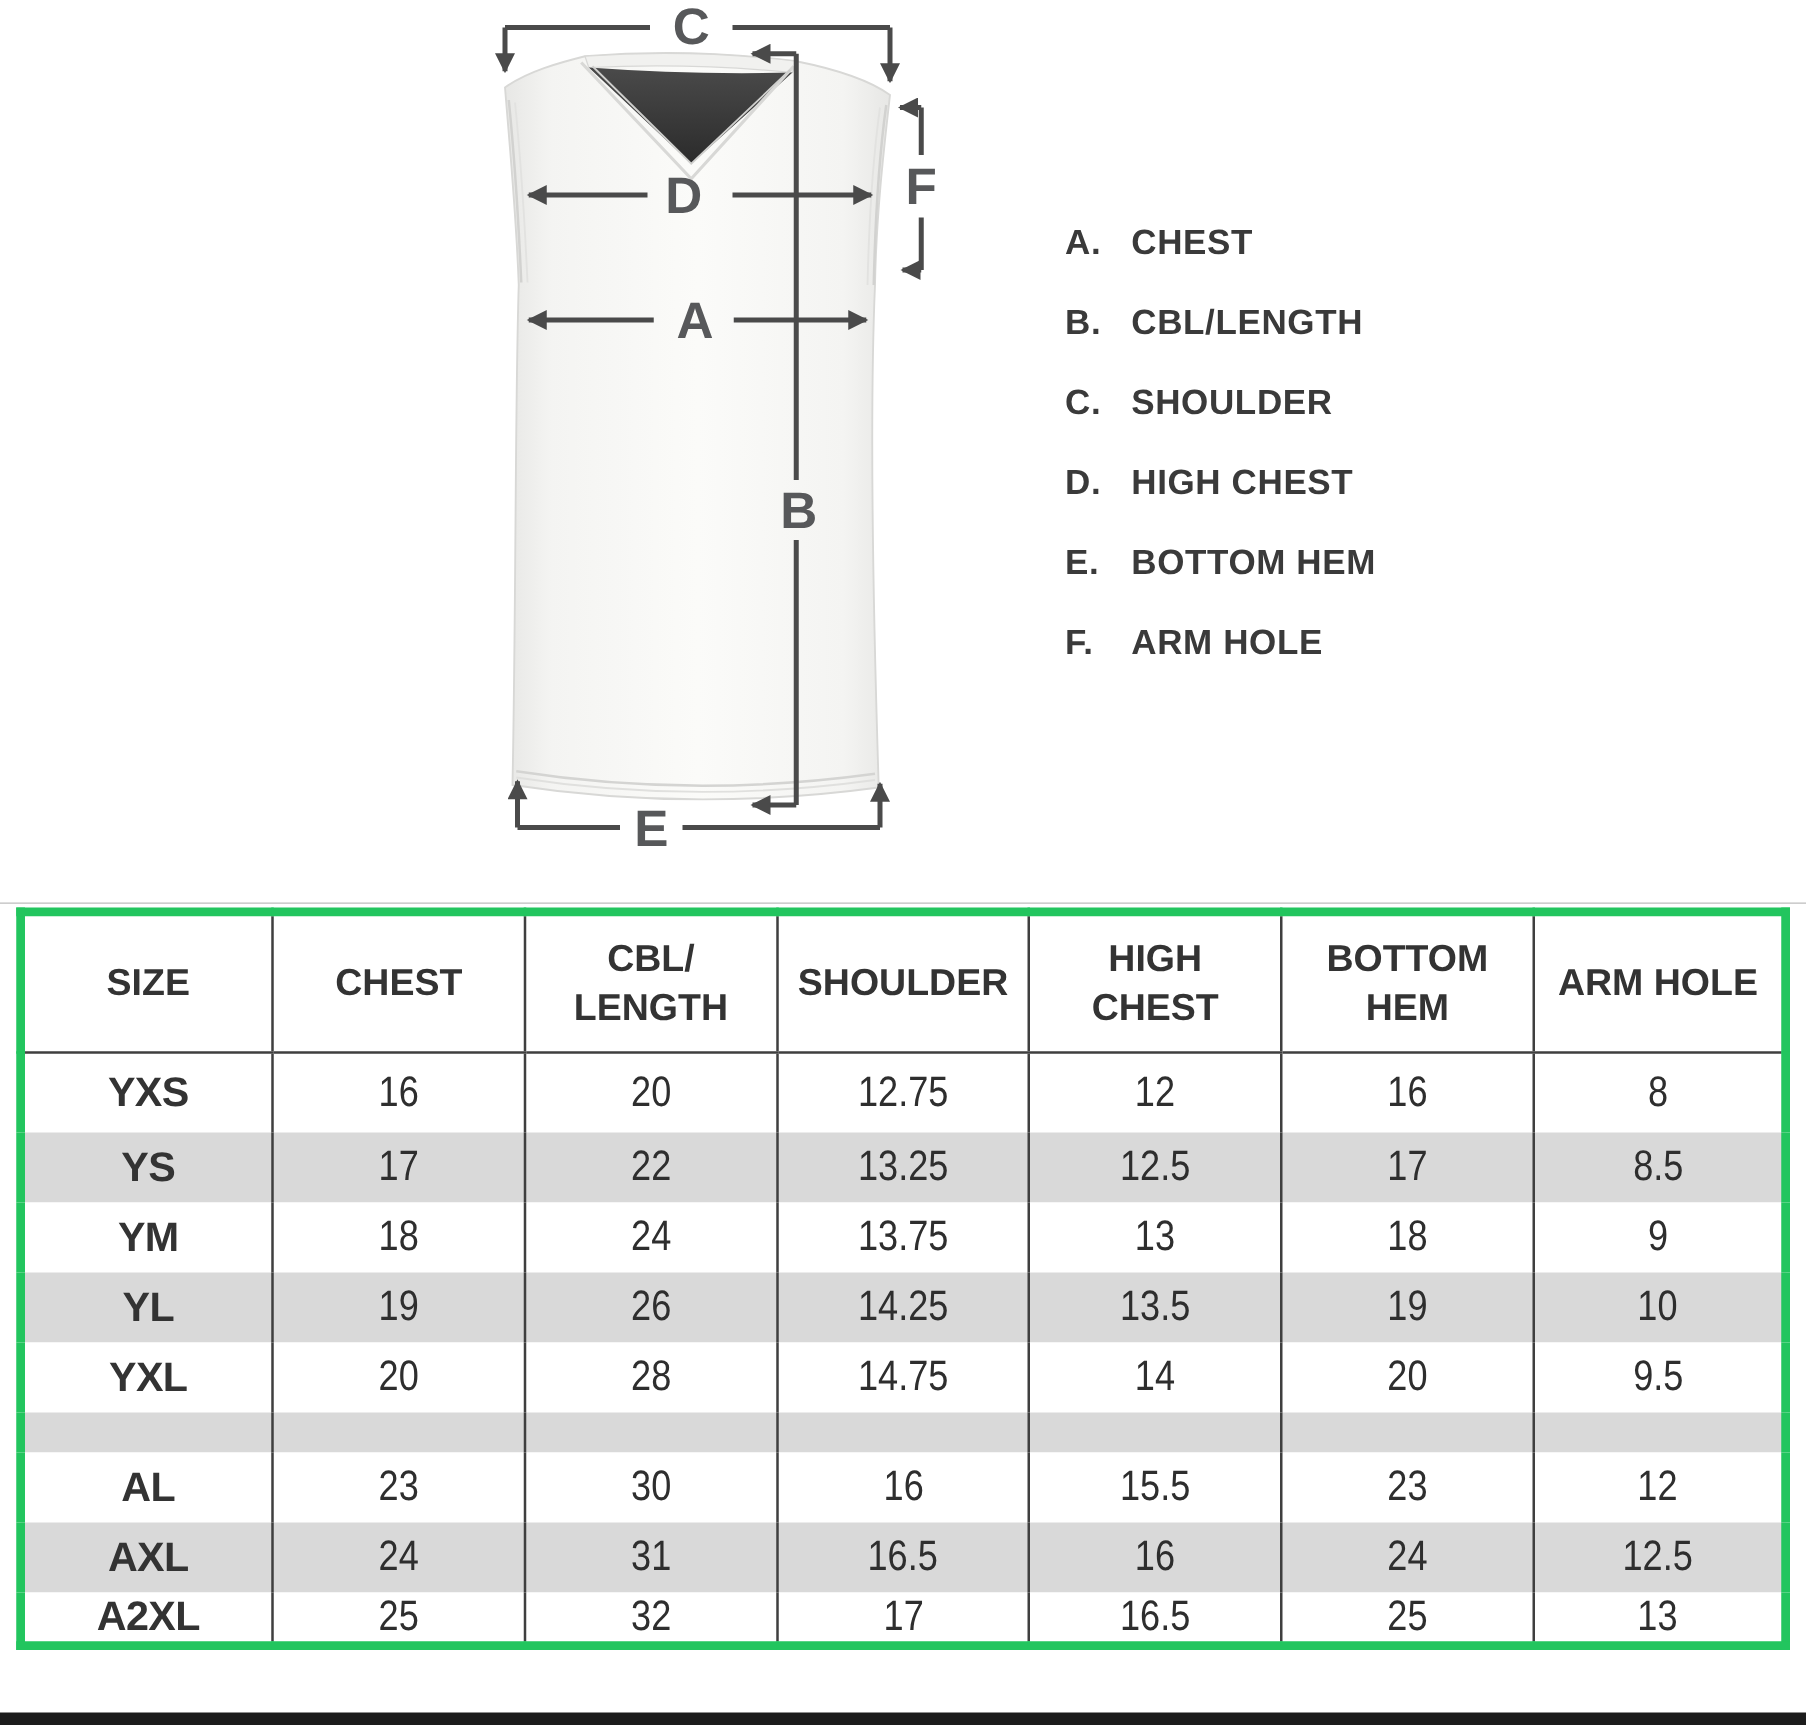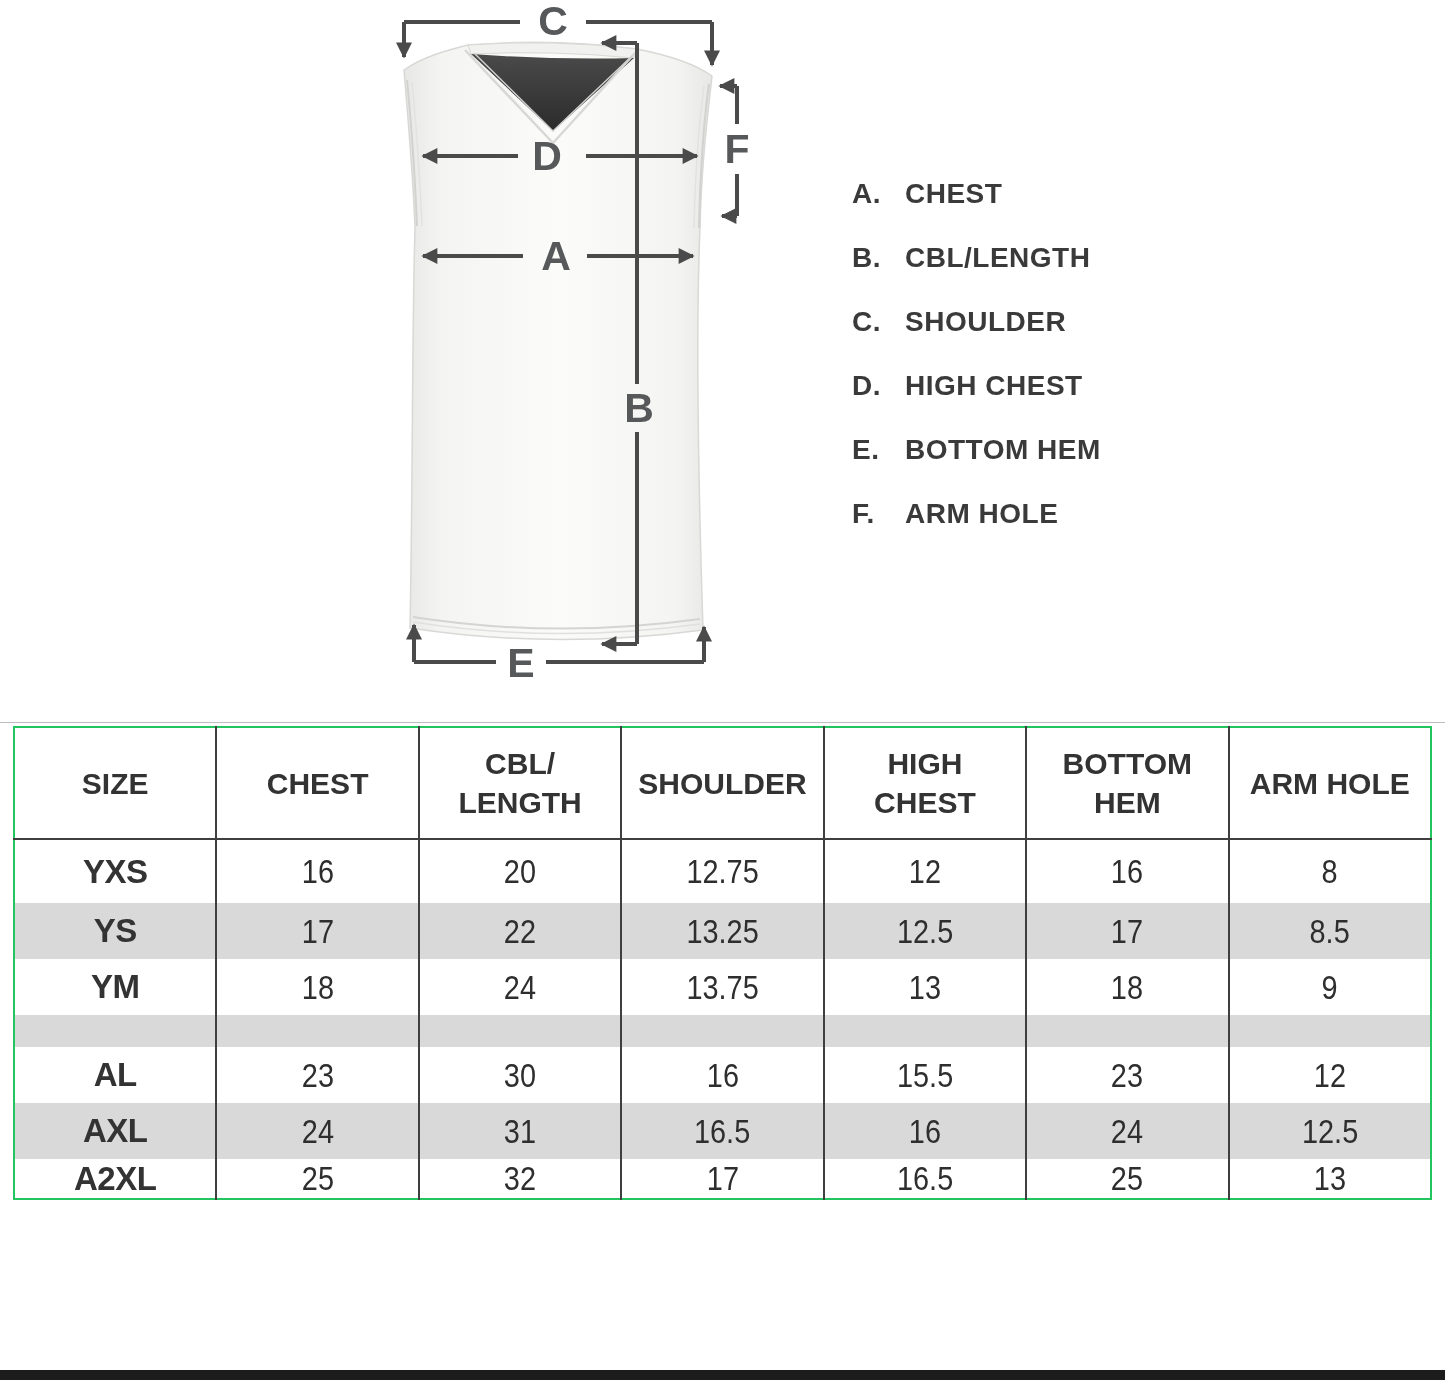--- a/index.html
+++ b/index.html
@@ -25,21 +25,21 @@
   }
   .legend-key { width: 53px; flex: 0 0 53px; }
 
   
   .table-wrap { margin: 0 13px; position: relative; }
   .pre-table-line { height: 1px; background: #bdbdbd; margin: 0 -13px 3px -13px; }
   table.size-table {
     width: 100%;
     border-collapse: collapse;
     table-layout: fixed;
-    border: 2px solid #22c55e;
+    border: 7px solid #22c55e;
   }
   .size-table th, .size-table td {
     border-left: 2px solid #3f3f3f;
     text-align: center; vertical-align: middle; padding: 0;
   }
   .size-table th:first-child, .size-table td:first-child { border-left: none; }
   .size-table thead tr { height: 112px; }
   .size-table thead th { border-bottom: 2px solid #3f3f3f; }
   .size-table th {
     font-size: 30px; font-weight: bold; color: #333333;
@@ -215,20 +215,38 @@
         </tr>
         <tr>
           <td><span class="size-label">YM</span></td>
           <td><span class="num">18</span></td>
           <td><span class="num">24</span></td>
           <td><span class="num">13.75</span></td>
           <td><span class="num">13</span></td>
           <td><span class="num">18</span></td>
           <td><span class="num">9</span></td>
         </tr>
+        <tr>
+          <td><span class="size-label">YL</span></td>
+          <td><span class="num">19</span></td>
+          <td><span class="num">26</span></td>
+          <td><span class="num">14.25</span></td>
+          <td><span class="num">13.5</span></td>
+          <td><span class="num">19</span></td>
+          <td><span class="num">10</span></td>
+        </tr>
+        <tr>
+          <td><span class="size-label">YXL</span></td>
+          <td><span class="num">20</span></td>
+          <td><span class="num">28</span></td>
+          <td><span class="num">14.75</span></td>
+          <td><span class="num">14</span></td>
+          <td><span class="num">20</span></td>
+          <td><span class="num">9.5</span></td>
+        </tr>
         <tr class="spacer">
           <td></td>
           <td></td>
           <td></td>
           <td></td>
           <td></td>
           <td></td>
           <td></td>
         </tr>
         <tr>

